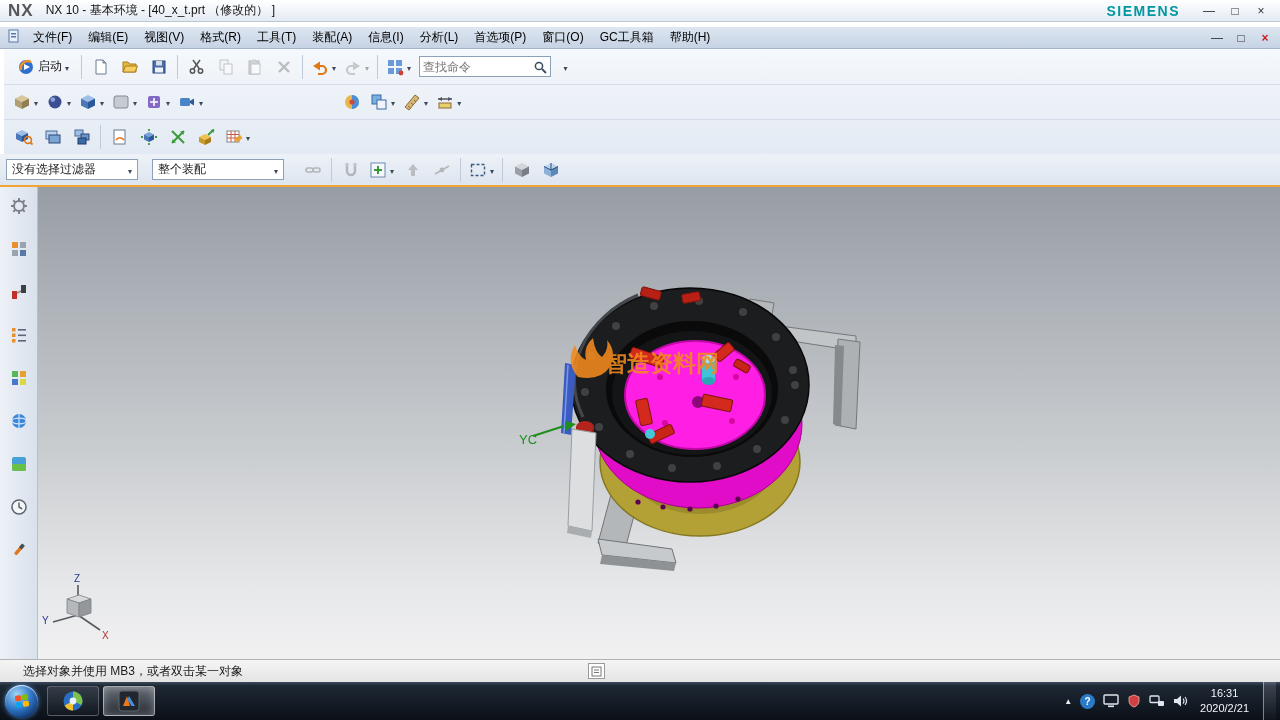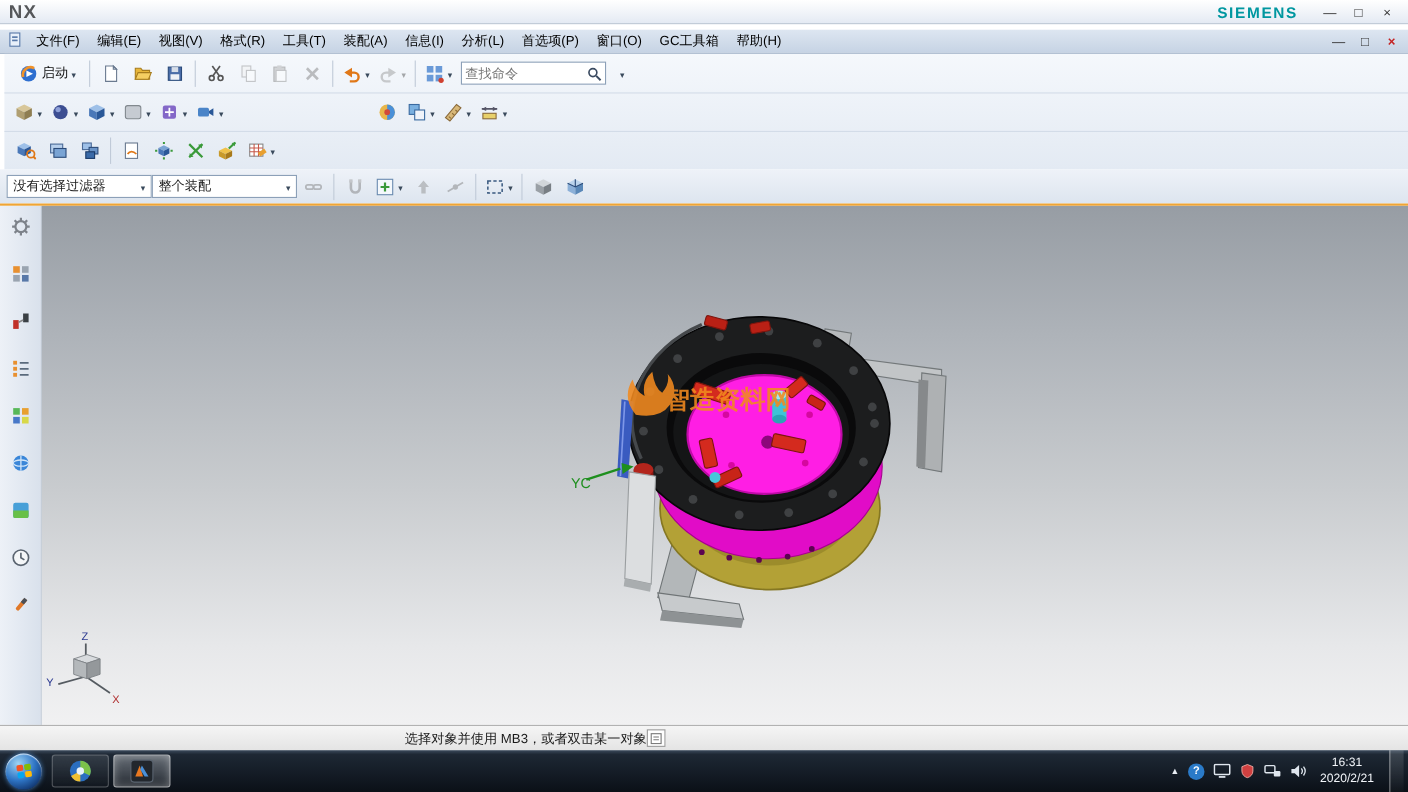--- a/index.html
+++ b/index.html
@@ -28,55 +28,56 @@
   .tb-btn.wide{padding:0 6px;}
   .tb-sep{width:1px;height:24px;background:#c0cad8;margin:0 4px;}
   .dd::after{content:"▾";font-size:8px;color:#3a4a5c;}
   .dis{opacity:.45;filter:grayscale(1);}
   .find-box{display:flex;align-items:center;background:#fff;border:1px solid #8ca0b8;height:21px;width:132px;padding:0 3px;margin-left:4px;}
   .find-box input{border:none;outline:none;flex:1;font-size:12px;font-family:inherit;min-width:0;background:transparent;}
   .grp-right{margin-left:130px;display:flex;align-items:center;}
 
   
   .selection-bar{position:absolute;top:154px;left:0;right:0;height:31px;background:linear-gradient(#eef2f8,#dde5ef);display:flex;align-items:center;padding:0 6px;}
-  .sel-dd{display:flex;align-items:center;justify-content:space-between;width:132px;height:21px;background:#fff;border:1px solid #8ca0b8;padding:0 5px;margin-right:0;font-size:12px;color:#222;gap:32px;}
+  .sel-dd{display:flex;align-items:center;justify-content:space-between;width:132px;height:21px;background:#fff;border:1px solid #8ca0b8;padding:0 5px;margin-right:14px;font-size:12px;color:#222;gap:32px;}
 
   .accent-line{position:absolute;top:185px;left:0;right:0;height:2px;background:#f0a535;z-index:5;}
 
   
   .resource-bar{position:absolute;top:187px;bottom:61px;left:0;width:38px;background:linear-gradient(90deg,#edf1f7,#d9e1ec);border-right:1px solid #b6c1cf;display:flex;flex-direction:column;align-items:center;padding-top:8px;gap:21px;}
   .rb-btn{width:24px;height:22px;display:flex;align-items:center;justify-content:center;}
 
   
   .workspace{position:absolute;top:187px;left:38px;right:0;bottom:61px;background:linear-gradient(180deg,#979da4 0%,#aeb3b9 25%,#c9cccf 55%,#e7e8ea 85%,#f1f1f2 100%);overflow:hidden;}
   .model-svg{position:absolute;left:0;top:0;width:100%;height:100%;}
   .view-label{position:absolute;left:8px;bottom:6px;color:#e8a23c;font-size:13px;}
 
   
   .prompt-bar{position:absolute;top:659px;left:0;right:0;height:23px;background:linear-gradient(#f5f5f5,#e4e4e4);border-top:1px solid #b2b2b2;display:flex;align-items:center;color:#1a1a1a;}
-  .prompt-left{width:588px;padding-left:8px;text-align:right;}
+  .prompt-left{width:588px;padding-left:23px;}
   .prompt-mid{flex:1;padding-left:10px;border-left:1px solid #c6c6c6;}
   .prompt-icon{width:17px;height:16px;border:1px solid #9a9a9a;background:#fff;margin-right:54px;display:flex;align-items:center;justify-content:center;}
 
   
   .taskbar{position:absolute;top:682px;left:0;right:0;height:38px;background:linear-gradient(#3b4a5c 0%,#1e2834 10%,#141c26 55%,#0b1017 100%);display:flex;align-items:center;}
   .start-orb{width:33px;height:33px;margin:0 7px 0 5px;border-radius:50%;background:radial-gradient(circle at 35% 28%,#9ed4f5,#2e74c4 48%,#0c2c62 85%);box-shadow:0 0 5px rgba(90,170,255,.7),inset 0 1px 1px rgba(255,255,255,.8);display:flex;align-items:center;justify-content:center;}
   .task-item{width:52px;height:30px;margin:0 2px;border-radius:3px;border:1px solid rgba(255,255,255,.25);background:linear-gradient(rgba(255,255,255,.10),rgba(255,255,255,.02));display:flex;align-items:center;justify-content:center;}
   .task-item.active{border-color:rgba(255,255,255,.55);background:linear-gradient(rgba(255,255,255,.32),rgba(255,255,255,.10));box-shadow:inset 0 0 8px rgba(255,255,255,.35);}
   .tray{margin-left:auto;display:flex;align-items:center;gap:8px;padding-right:4px;}
   .tray-chevron{color:#e8edf3;font-size:8px;}
   .tray-help{width:15px;height:15px;border-radius:50%;background:#2a7ac8;color:#fff;font-size:10px;font-weight:bold;display:flex;align-items:center;justify-content:center;}
   .clock{color:#f2f5f9;font-size:11px;text-align:center;line-height:1.35;margin:0 6px 0 4px;}
   .show-desktop{width:13px;height:38px;border-left:1px solid rgba(255,255,255,.45);background:linear-gradient(rgba(255,255,255,.14),rgba(255,255,255,.02));}
 </style>
 </head>
 <body>
 
 <div class="titlebar">
   <span class="nx-logo">NX</span>
+  <span class="title-text">NX 10 - 基本环境 - [40_x_t.prt （修改的） ]</span>
   <span class="brand">SIEMENS</span>
   <div class="win-btn">—</div>
   <div class="win-btn">□</div>
   <div class="win-btn">×</div>
 </div>
 
 <div class="menubar">
   <span class="doc-icon">
     <svg width="14" height="14" viewBox="0 0 14 14">
         <rect x="2" y="1" width="9" height="12" fill="#e8f0fa" stroke="#5878a8"></rect>

